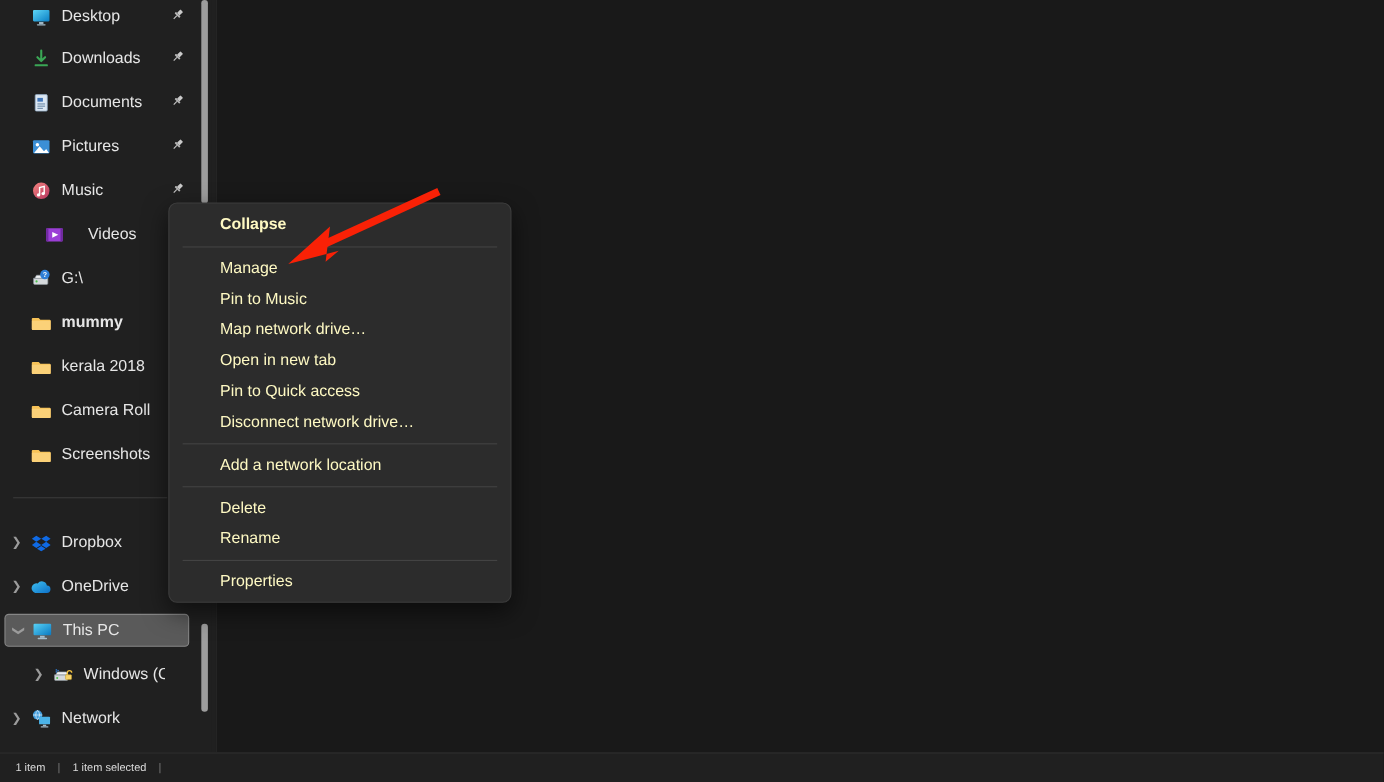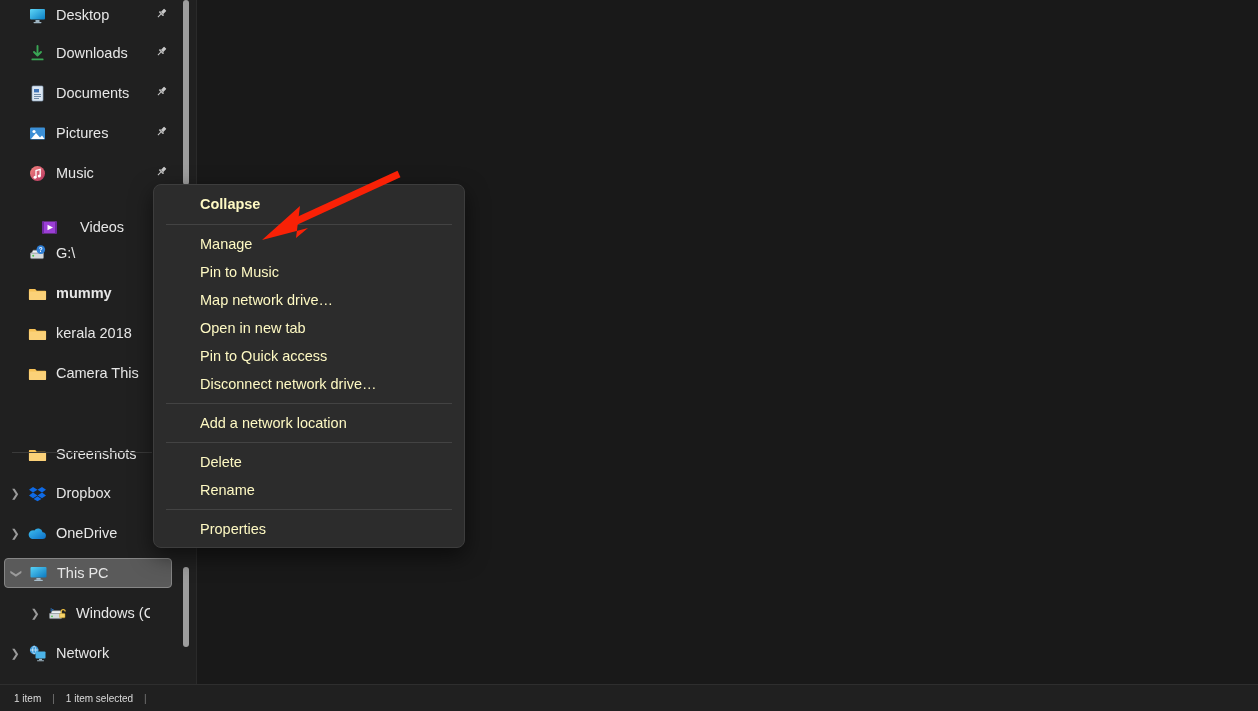--- a/index.html
+++ b/index.html
@@ -250,21 +250,21 @@
           </div>
           <div class="nav-label">Music</div>
           <div class="pin"><svg width="13" height="13" viewBox="0 0 16 16">
               <g transform="rotate(45 8 8)">
                 <rect x="6" y="1.5" width="4" height="5.5" rx=".6" fill="#c9c9c9"></rect>
                 <rect x="4.3" y="7" width="7.4" height="2.2" rx=".7" fill="#b4b4b4"></rect>
                 <rect x="7.4" y="9.2" width="1.2" height="5" fill="#c9c9c9"></rect>
               </g>
             </svg></div>
         </div>
-        <div class="nav-item" style="top: 212px; gap: 12px;">
+        <div class="nav-item" style="top: 198px; gap: 12px;">
           <div class="chev blank">❯</div>
           <div class="nav-ico">
             <svg class="ico-svg" width="19" height="19" viewBox="0 0 19 19">
               <rect x="2" y="3.5" width="15" height="12" rx="1" fill="#9b3ed6"></rect>
               <rect x="2" y="3.5" width="2" height="12" fill="#6f2aa0"></rect>
               <rect x="15" y="3.5" width="2" height="12" fill="#6f2aa0"></rect>
               <polygon points="7.5,6.8 13,9.5 7.5,12.2" fill="#ffffff"></polygon>
             </svg>
           </div>
           <div class="nav-label">Videos</div>
@@ -307,24 +307,24 @@
           <div class="pin"></div>
         </div>
         <div class="nav-item" style="top: 358px;">
           <div class="chev blank">❯</div>
           <div class="nav-ico">
             <svg class="ico-svg" width="19" height="19" viewBox="0 0 19 19">
               <path d="M1.8 5 h5.4 l1.5 1.7 h8.5 a.9 .9 0 0 1 .9 .9 v7.4 a.9 .9 0 0 1 -.9 .9 H1.8 a.9 .9 0 0 1 -.9 -.9 V5.9 A.9 .9 0 0 1 1.8 5 Z" fill="#f7c257"></path>
               <path d="M1 7.6 h17 v7.4 a.9 .9 0 0 1 -.9 .9 H1.9 a.9 .9 0 0 1 -.9 -.9 Z" fill="#fbd178"></path>
             </svg>
           </div>
-          <div class="nav-label">Camera This</div>
-          <div class="pin"></div>
-        </div>
-        <div class="nav-item" style="top: 398px; margin-top: 41px;">
+          <div class="nav-label">Camera Roll</div>
+          <div class="pin"></div>
+        </div>
+        <div class="nav-item" style="top: 398px;">
           <div class="chev blank">❯</div>
           <div class="nav-ico">
             <svg class="ico-svg" width="19" height="19" viewBox="0 0 19 19">
               <path d="M1.8 5 h5.4 l1.5 1.7 h8.5 a.9 .9 0 0 1 .9 .9 v7.4 a.9 .9 0 0 1 -.9 .9 H1.8 a.9 .9 0 0 1 -.9 -.9 V5.9 A.9 .9 0 0 1 1.8 5 Z" fill="#f7c257"></path>
               <path d="M1 7.6 h17 v7.4 a.9 .9 0 0 1 -.9 .9 H1.9 a.9 .9 0 0 1 -.9 -.9 Z" fill="#fbd178"></path>
             </svg>
           </div>
           <div class="nav-label">Screenshots</div>
           <div class="pin"></div>
         </div>

